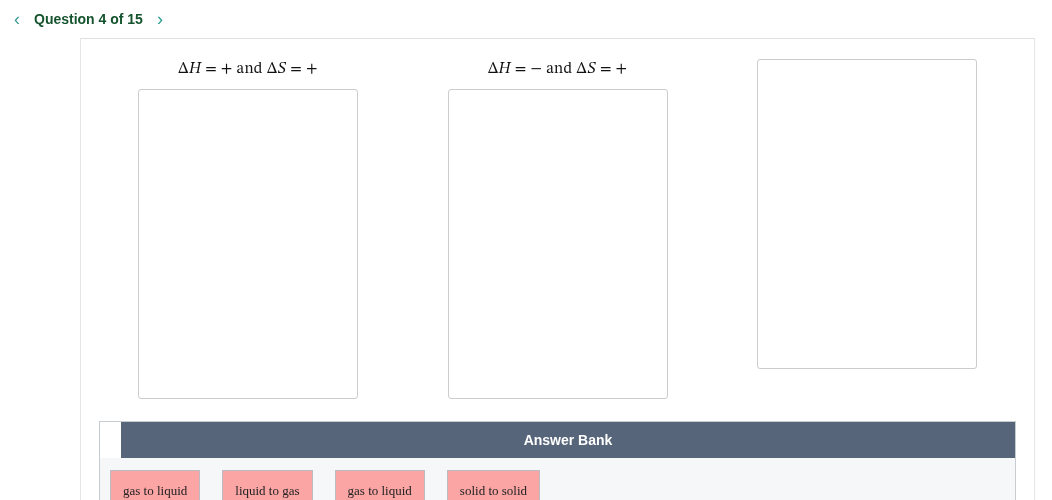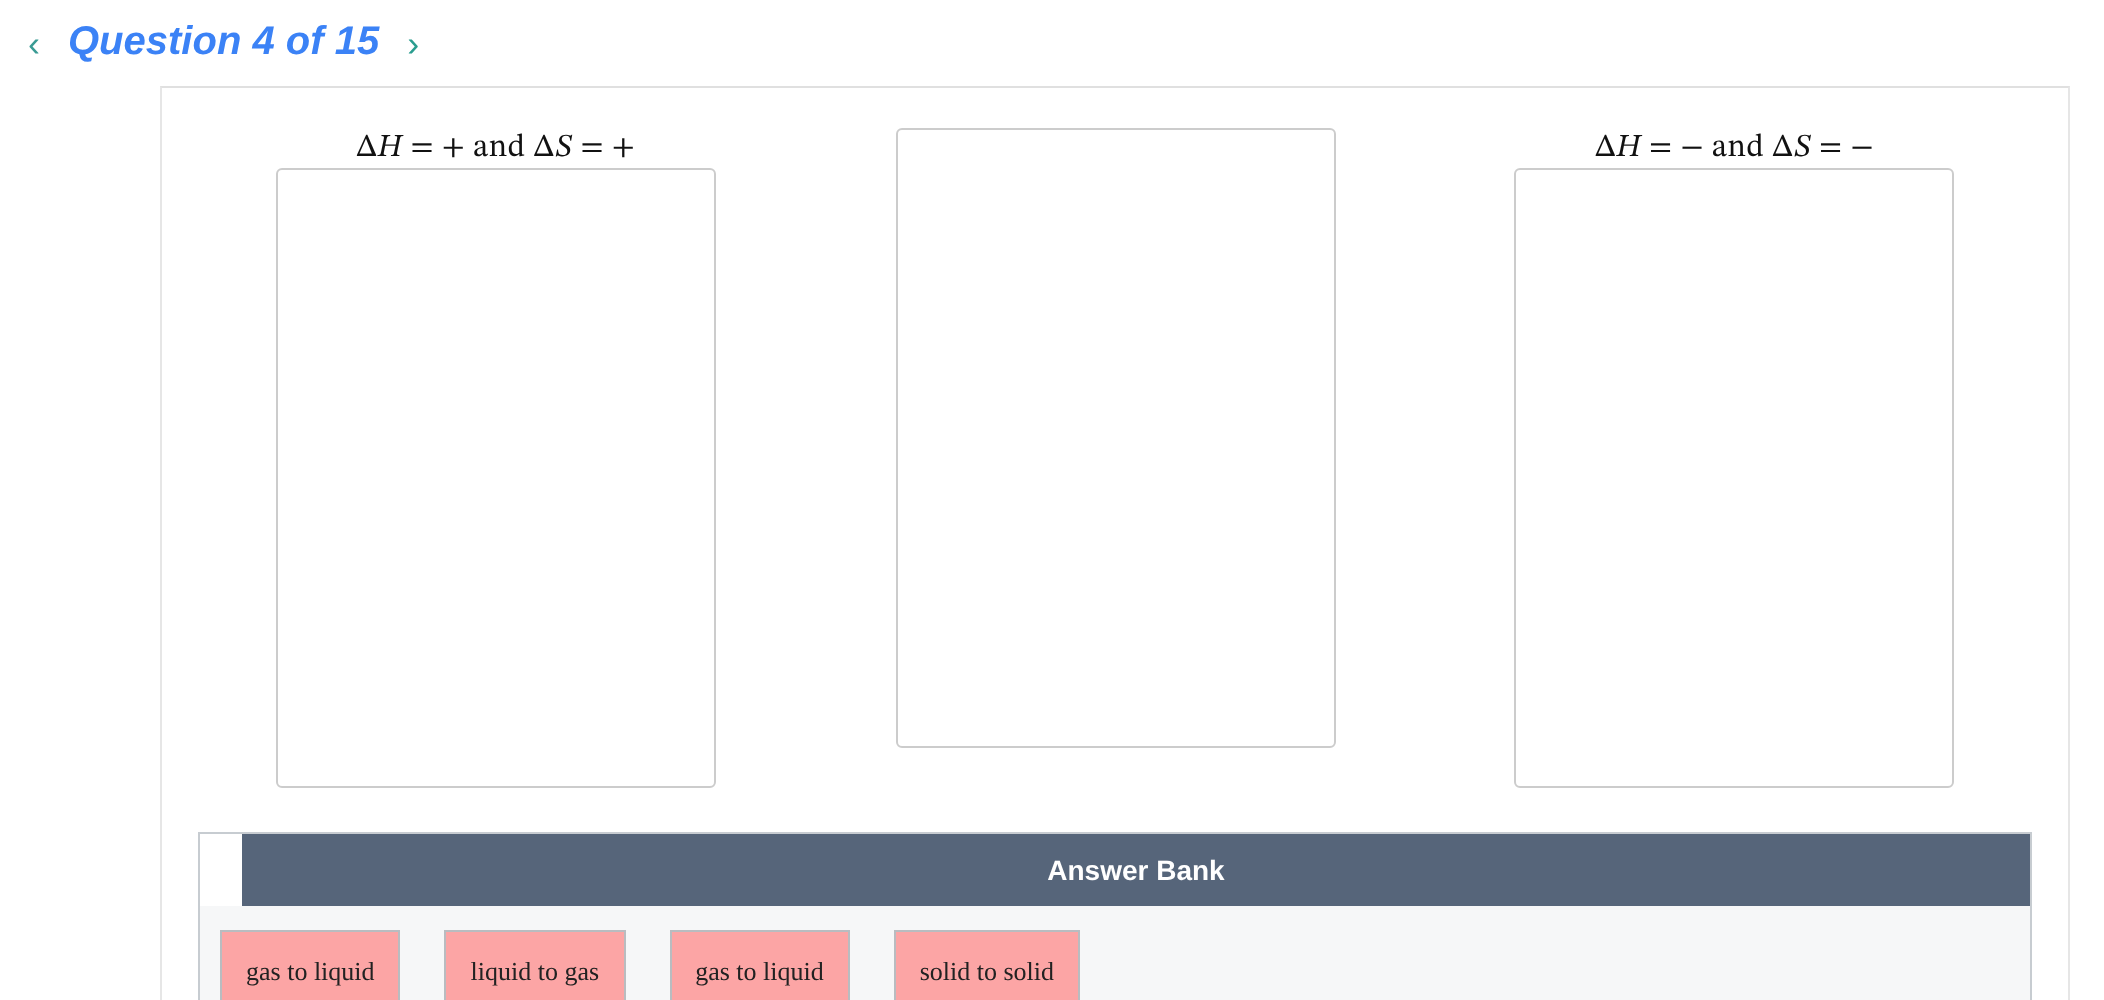--- a/index.html
+++ b/index.html
@@ -1,24 +1,24 @@
 <!DOCTYPE html>
 <html><head>
   <meta charset="utf-8">
   <style>
     * { box-sizing: border-box; margin: 0; padding: 0; }
     body { font-family: -apple-system, "Segoe UI", "Helvetica Neue", Arial, sans-serif; background: #fff; width: 1052px; height: 500px; overflow: hidden; }
     .navbar { display: flex; align-items: center; padding: 10px 14px; gap: 14px; }
     .nav-arrow { color: #2a9d8f; font-size: 18px; cursor: pointer; user-select: none; line-height: 1; font-weight: 300; }
     .nav-arrow.disabled-look { color: #3a9b94; }
-    .question-label { color: #3b82f6; font-weight: 700; font-size: 20px; font-style: italic; }
+    .question-label { color: #14532d; font-weight: 700; font-size: 14px; }
     .main-panel { margin: 0 0 0 80px; border: 1px solid #e6e6e6; border-top: 1px solid #e0e0e0; background: #fff; width: 955px; padding: 20px 18px 18px 18px; }
     .bins-row { display: flex; gap: 12px; justify-content: space-between; }
     .bin-col { display: flex; flex-direction: column; align-items: center; flex: 1; }
-    .bin-header { font-family: "Cambria Math", "STIX Two Math", "Latin Modern Math", "Times New Roman", serif; font-size: 16px; color: #111; margin-bottom: 0; white-space: nowrap; letter-spacing: 0.2px; }
+    .bin-header { font-family: "Cambria Math", "STIX Two Math", "Latin Modern Math", "Times New Roman", serif; font-size: 16px; color: #111; margin-bottom: 10px; white-space: nowrap; letter-spacing: 0.2px; }
     .dropzone { width: 220px; height: 310px; border: 1px solid #ccc; border-radius: 3px; background: #fff; }
     .answer-bank-wrap { margin-top: 22px; border: 1px solid #c7ccd1; border-radius: 0; }
     .answer-bank-header { background: #56657a; color: #fff; text-align: center; font-size: 14px; font-weight: 600; padding: 10px 0; margin-left: 21px; }
     .answer-bank-body { background: #f6f7f8; padding: 12px 10px; display: flex; gap: 22px; }
     .answer-chip { background: #fca5a5; border: 1px solid #b9bcc0; font-size: 13px; color: #222; padding: 12px 12px; cursor: grab; user-select: none; white-space: nowrap; font-family: "Times New Roman", serif; }
   </style>
 </head>
 <body>
 
 <div class="navbar">
@@ -27,24 +27,24 @@
   <span class="nav-arrow">›</span>
 </div>
 
 <div class="main-panel">
   <div class="bins-row">
     <div class="bin-col">
       <div class="bin-header">Δ𝐻 = + and Δ𝑆 = +</div>
       <div class="dropzone"></div>
     </div>
     <div class="bin-col">
+      <div class="bin-header">Δ𝐻 = − and Δ𝑆 = +</div>
       <div class="dropzone"></div>
     </div>
     <div class="bin-col">
-      <div class="bin-header">Δ𝐻 = − and Δ𝑆 = −</div>
       <div class="dropzone"></div>
     </div>
   </div>
 
   <div class="answer-bank-wrap">
     <div class="answer-bank-header">Answer Bank</div>
     <div class="answer-bank-body">
       <div class="answer-chip">gas to liquid</div>
       <div class="answer-chip">liquid to gas</div>
       <div class="answer-chip">gas to liquid</div>

